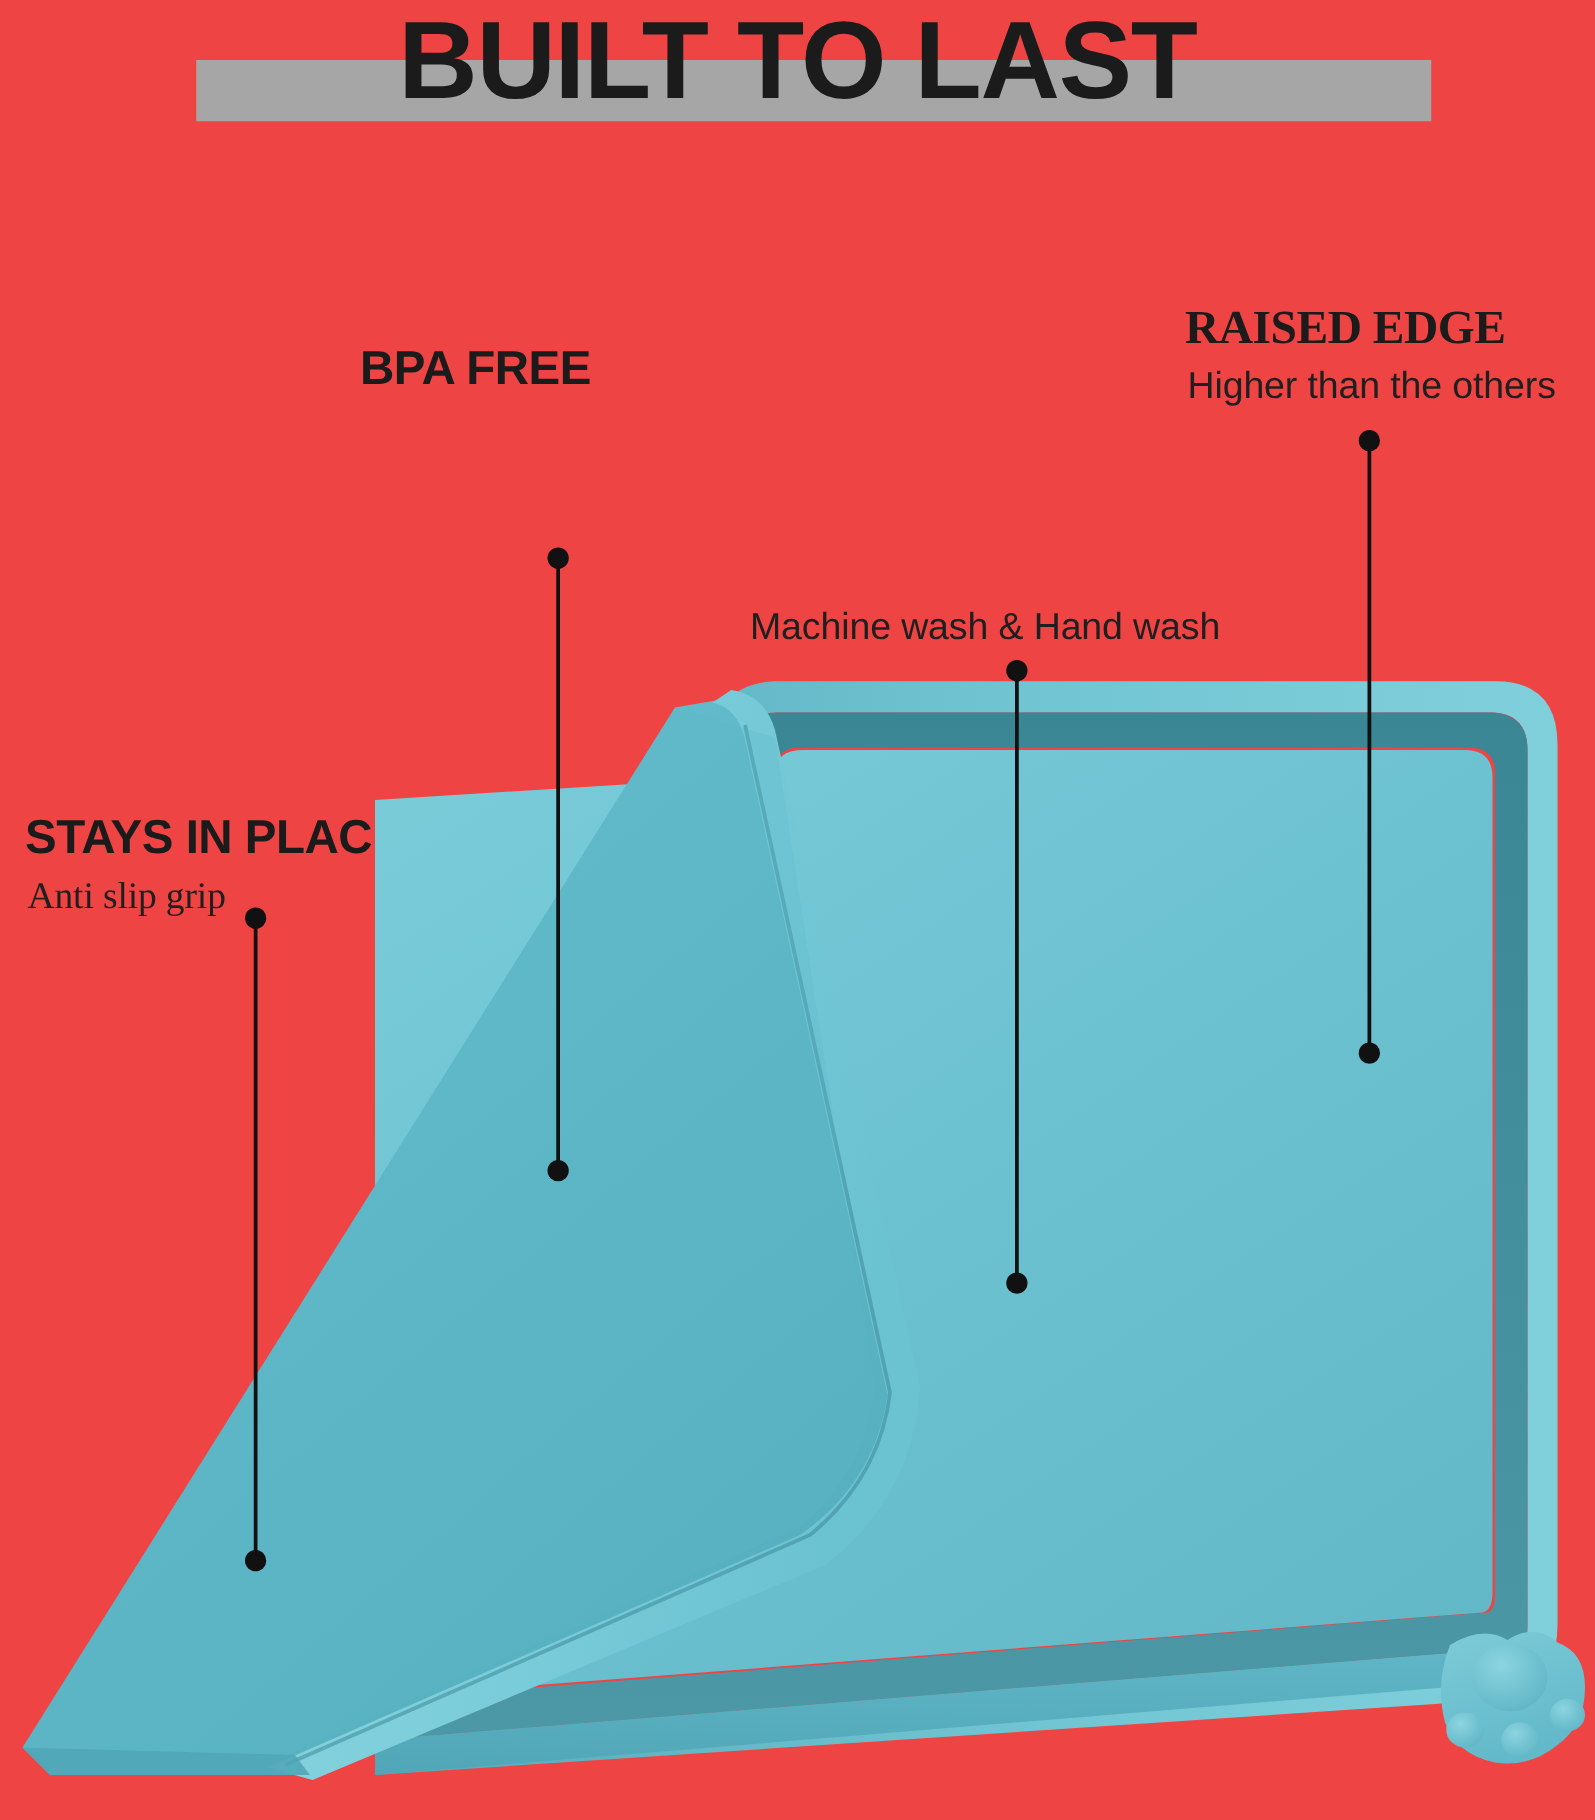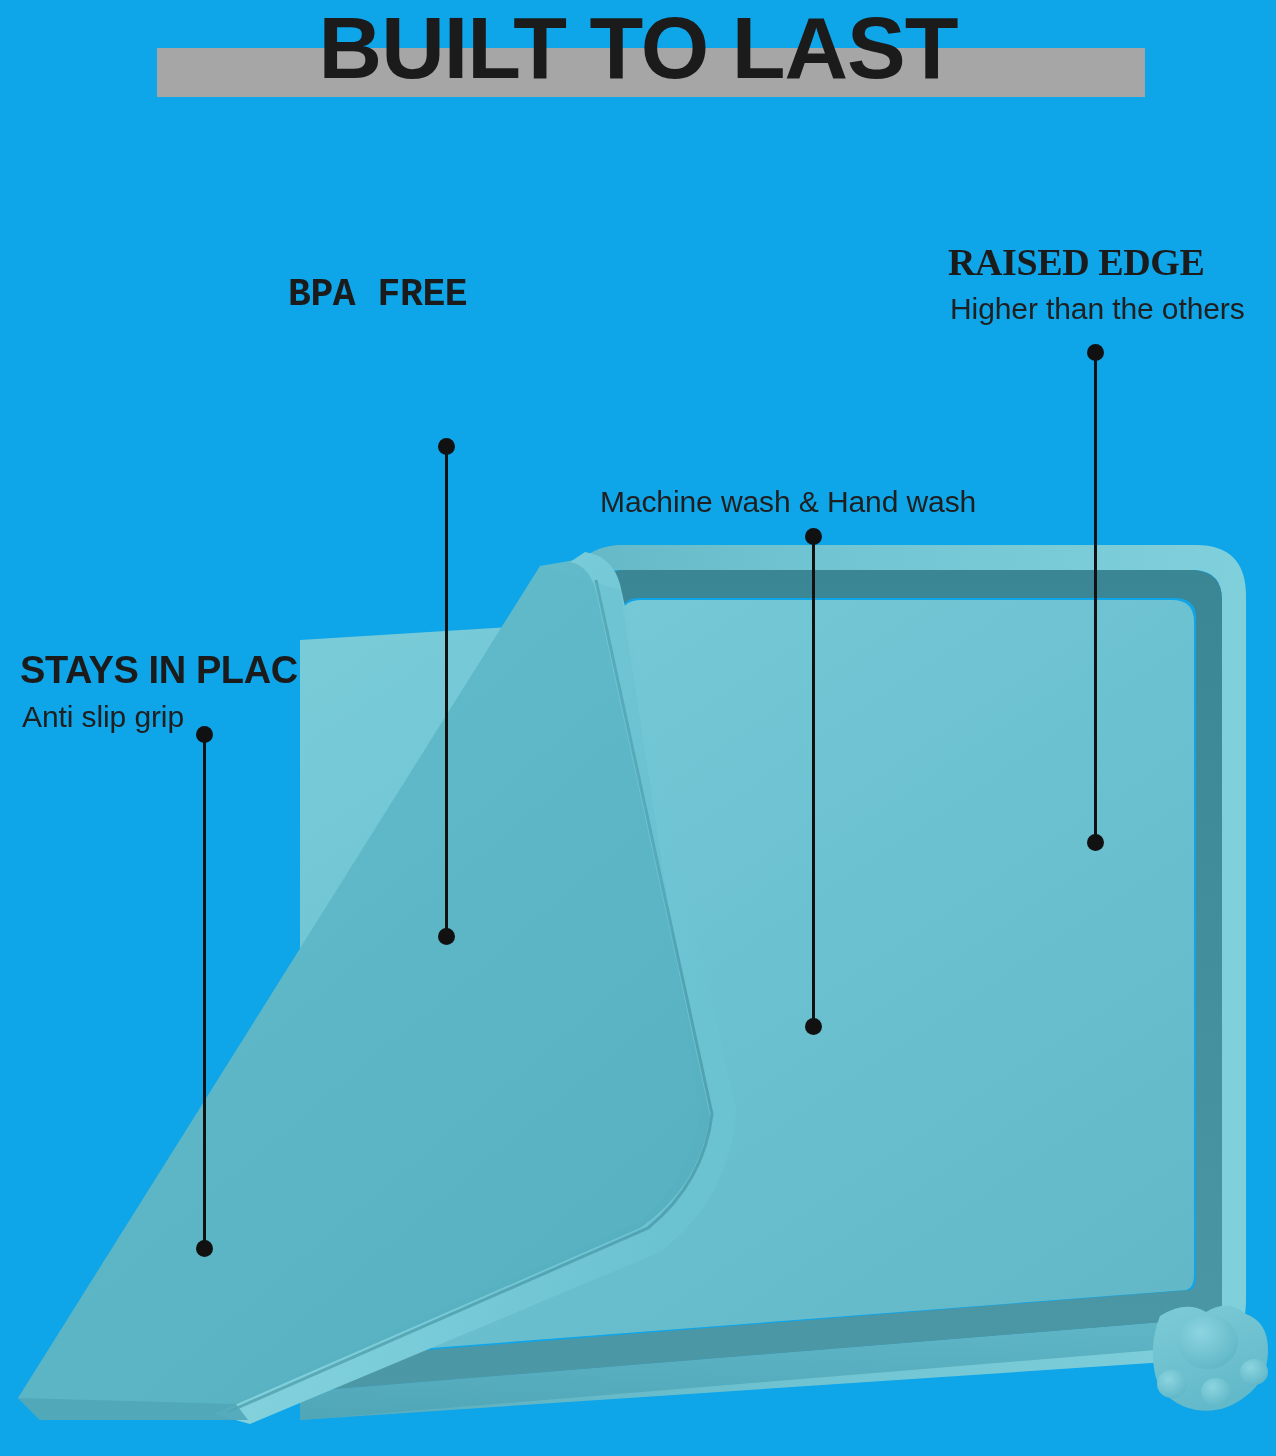--- a/index.html
+++ b/index.html
@@ -8,21 +8,21 @@
     background: #ffffff;
   }
   body {
     font-family: "Liberation Sans", sans-serif;
     -webkit-font-smoothing: antialiased;
   }
   #stage {
     position: relative;
     width: 1276px;
     height: 1456px;
-    background: #0ea5e9;
+    background: #ef4444;
     overflow: hidden;
   }
 
   
   .header-band {
     position: absolute;
     left: 157px;
     top: 48px;
     width: 988px;
     height: 49px;
@@ -55,31 +55,31 @@
   }
   .callout-sub {
     position: absolute;
     font-size: 30px;
     line-height: 37px;
     font-weight: normal;
     color: #1f1f1f;
     letter-spacing: -0.1px;
   }
 
-  #cal-bpa-title   { left: 288px; top: 273px; font-family: Liberation Mono, monospace; }
+  #cal-bpa-title   { left: 288px; top: 273px; }
   #cal-bpa-sub     { left: 290px; top: 327px; width: 420px; }
 
   #cal-raised-title{ left: 948px; top: 240px; font-family: Liberation Serif, serif; }
   #cal-raised-sub  { left: 950px; top: 290px; width: 330px; }
 
   #cal-water-title { left: 568px; top: 432px; }
   #cal-water-sub   { left: 571px; top: 483px; width: 420px; margin-left: 29px; }
 
   #cal-stays-title { left: 20px; top: 648px; }
-  #cal-stays-sub   { left: 22px; top: 698px; width: 320px; }
+  #cal-stays-sub   { left: 22px; top: 698px; width: 320px; font-family: Liberation Serif, serif; }
 
   
   .leader {
     position: absolute;
     width: 3px;
     background: #111111;
     z-index: 30;
   }
   .dot {
     position: absolute;

